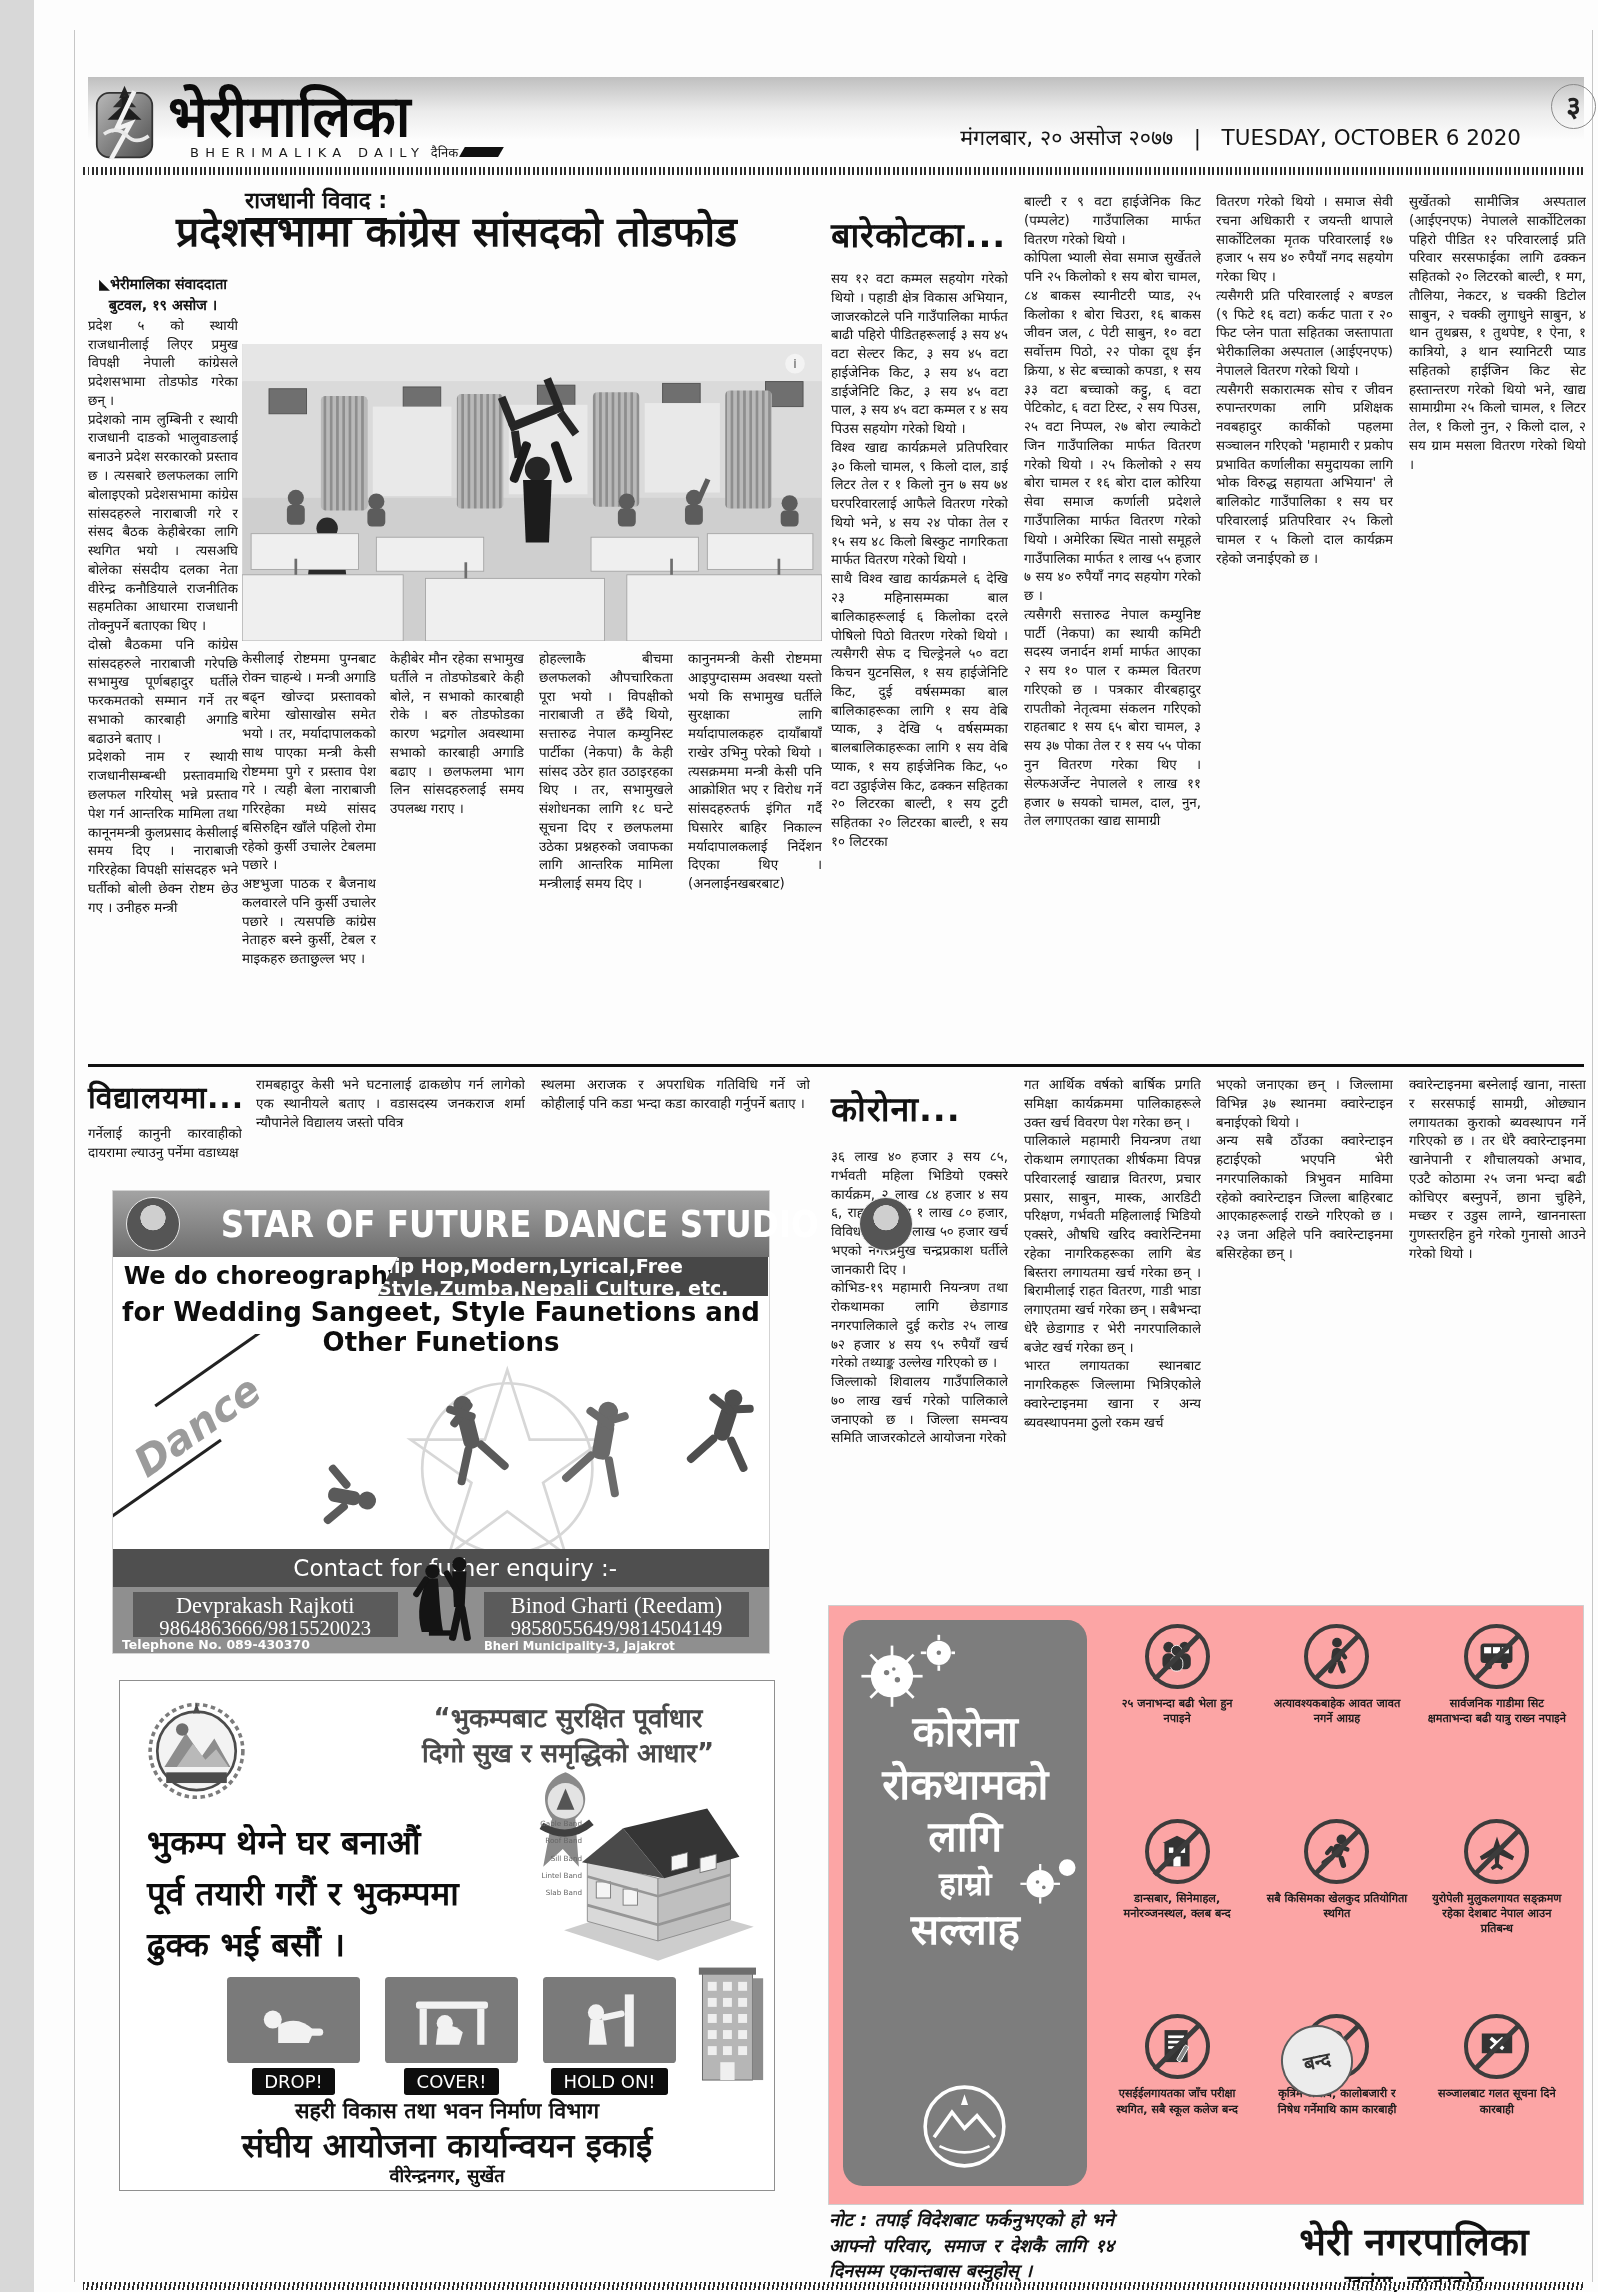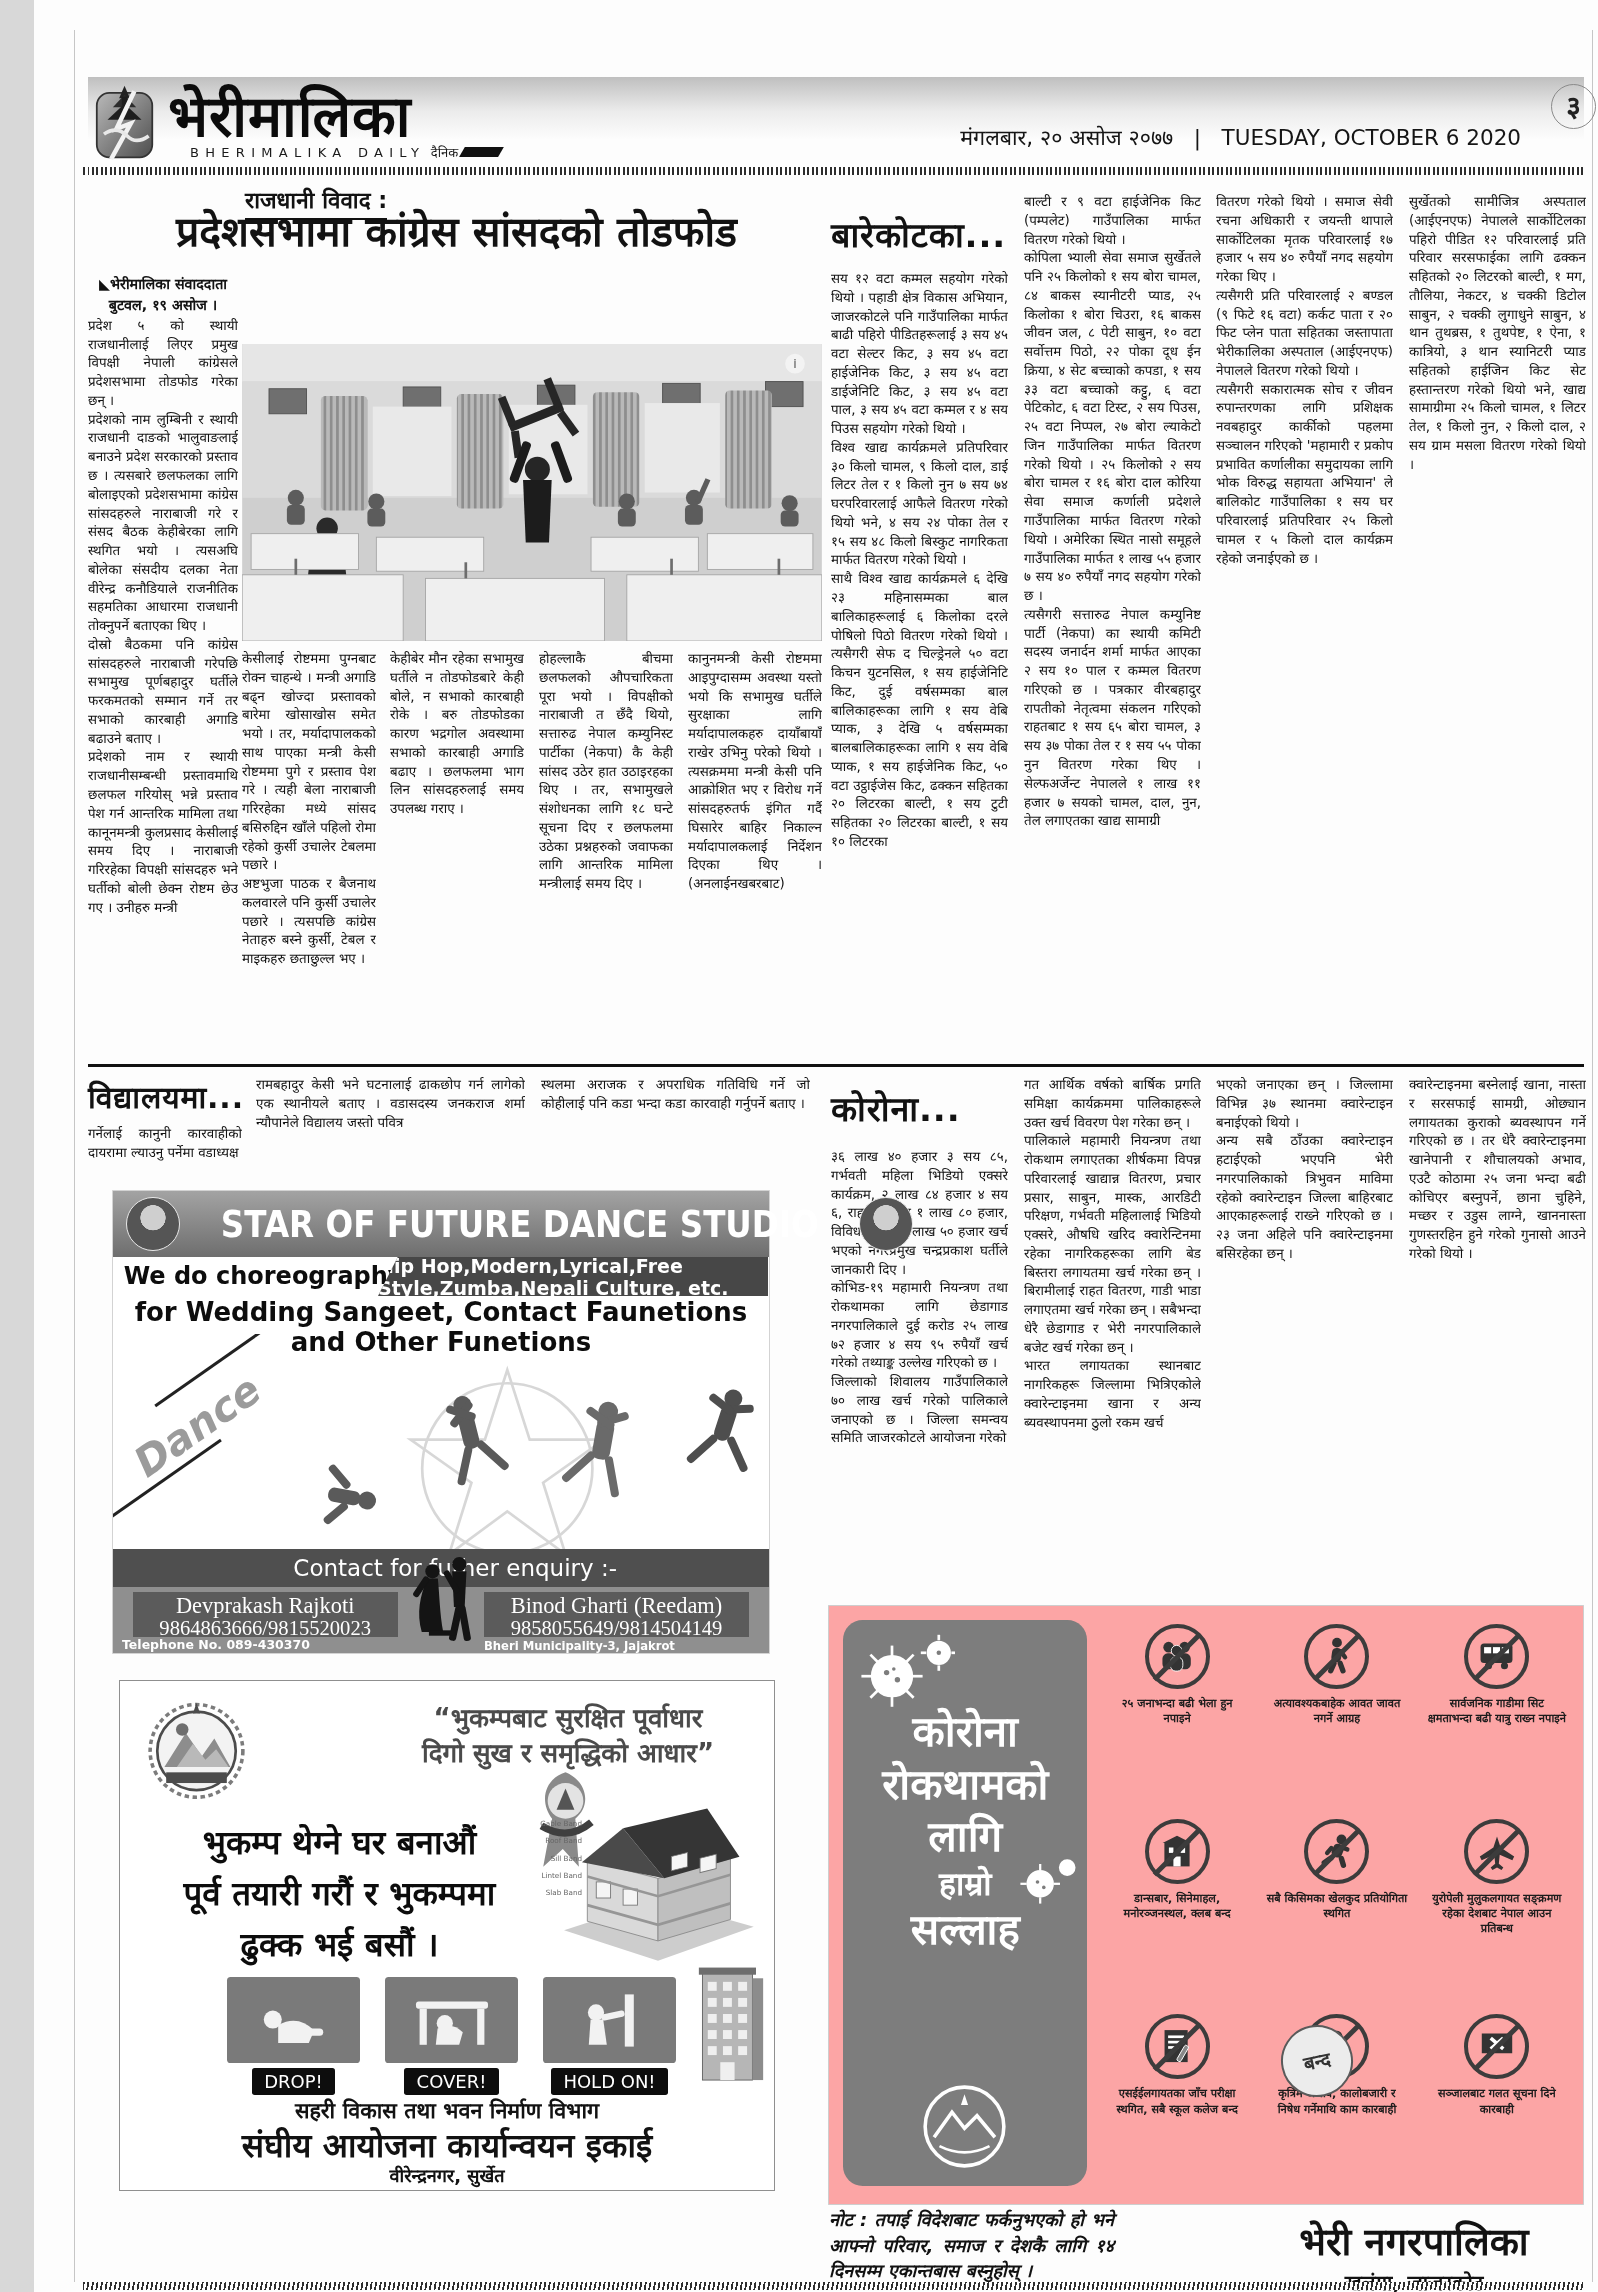--- a/index.html
+++ b/index.html
@@ -39,21 +39,21 @@
   .d-contact{left:0;top:358px;width:656px;height:38px;background:#4f4f4f;color:#fff;font-size:23px;
              display:flex;align-items:center;justify-content:flex-end;padding-right:152px;box-sizing:border-box;}
   .d-bottom{left:0;top:396px;width:656px;height:66px;background:#8f8f8f;}
   .d-box{position:absolute;top:4.5px;width:265px;height:45px;background:#5b5b5b;color:#fff;text-align:center;
          font-family:"Liberation Serif","DejaVu Serif",serif;line-height:1.05;padding-top:2.7px;box-sizing:border-box;}
   .d-name{font-size:22.4px;} .d-phone{font-size:20.6px;}
   .d-small{position:absolute;color:#fff;font-weight:bold;font-size:12.5px;}
   
   .quake{left:85px;top:1680px;width:654px;height:509px;border:1.8px solid #8f8f8f;background:#fff;}
   .q-quote{left:260px;top:19.7px;width:376px;font-size:26px;font-weight:bold;color:#4b4b4b;text-align:center;line-height:1.35;}
-  .q-slogan{left:27px;top:136px;width:385px;text-align:center;font-size:33px;font-weight:800;color:#0c0c0c;line-height:1.55;}
+  .q-slogan{left:27px;top:136px;width:385px;font-size:33px;font-weight:800;color:#0c0c0c;line-height:1.55;}
   .q-labels{left:390px;top:134px;width:72px;font-size:7.2px;color:#666;text-align:right;line-height:2.4;}
   .q-actions{left:107px;top:296px;width:466px;display:flex;gap:25px;}
   .q-cell{width:133px;text-align:center;}
   .q-fig{width:133px;height:86px;background:#7a7a7a;border-radius:3.6px;display:flex;align-items:center;justify-content:center;}
   .q-label{margin-top:5.4px;display:inline-block;background:#0d0d0d;color:#fff;font-weight:400;font-size:18px;padding:2.7px 12.5px;border-radius:2.7px;}
   .q-dept{left:0;top:414px;width:654px;text-align:center;font-size:21.5px;font-weight:bold;}
   .q-unit{left:0;top:441px;width:654px;text-align:center;font-size:33px;font-weight:800;}
   .q-place{left:0;top:482px;width:654px;text-align:center;font-size:18px;font-weight:bold;}
   
   .cbox{left:795px;top:1606px;width:754px;height:598px;background:#fca5a5;box-shadow:0 0 0 0.9px #c9c9c9;}
@@ -239,21 +239,21 @@
   <div class="abs dance">
     <div class="abs d-banner">
       <div class="portrait" style="margin-left:12.5px;"></div>
       <div class="d-title">STAR OF FUTURE DANCE STUDIO</div>
       <div class="portrait" style="margin-right:10.7px;"></div>
     </div>
     <div class="abs d-row2">
       <div class="abs d-choreo">We do choreography</div>
       <div class="abs d-styles">Hip Hop,Modern,Lyrical,Free Style,Zumba,Nepali Culture, etc.</div>
     </div>
-    <div class="abs d-for">for Wedding Sangeet, Contact Faunetions and Other Funetions</div>
+    <div class="abs d-for">for Wedding Sangeet, Style Faunetions and Other Funetions</div>
     <div class="abs d-zone">
       <svg width="656" height="215" viewBox="0 0 732 240" style="position:absolute;left:0;top:0;">
         <g stroke="#bdbdbd" stroke-width="3" fill="none" opacity="0.6">
           <circle cx="440" cy="150" r="95"></circle>
           <polygon points="440,40 465,118 548,118 480,166 505,246 440,198 375,246 400,166 332,118 415,118"></polygon>
         </g>
         <g fill="#5a5a5a">
           <g transform="translate(250,180) rotate(100)">
             <circle cx="0" cy="-34" r="10"></circle>
               <rect x="-8" y="-26" width="16" height="36" rx="7"></rect>

